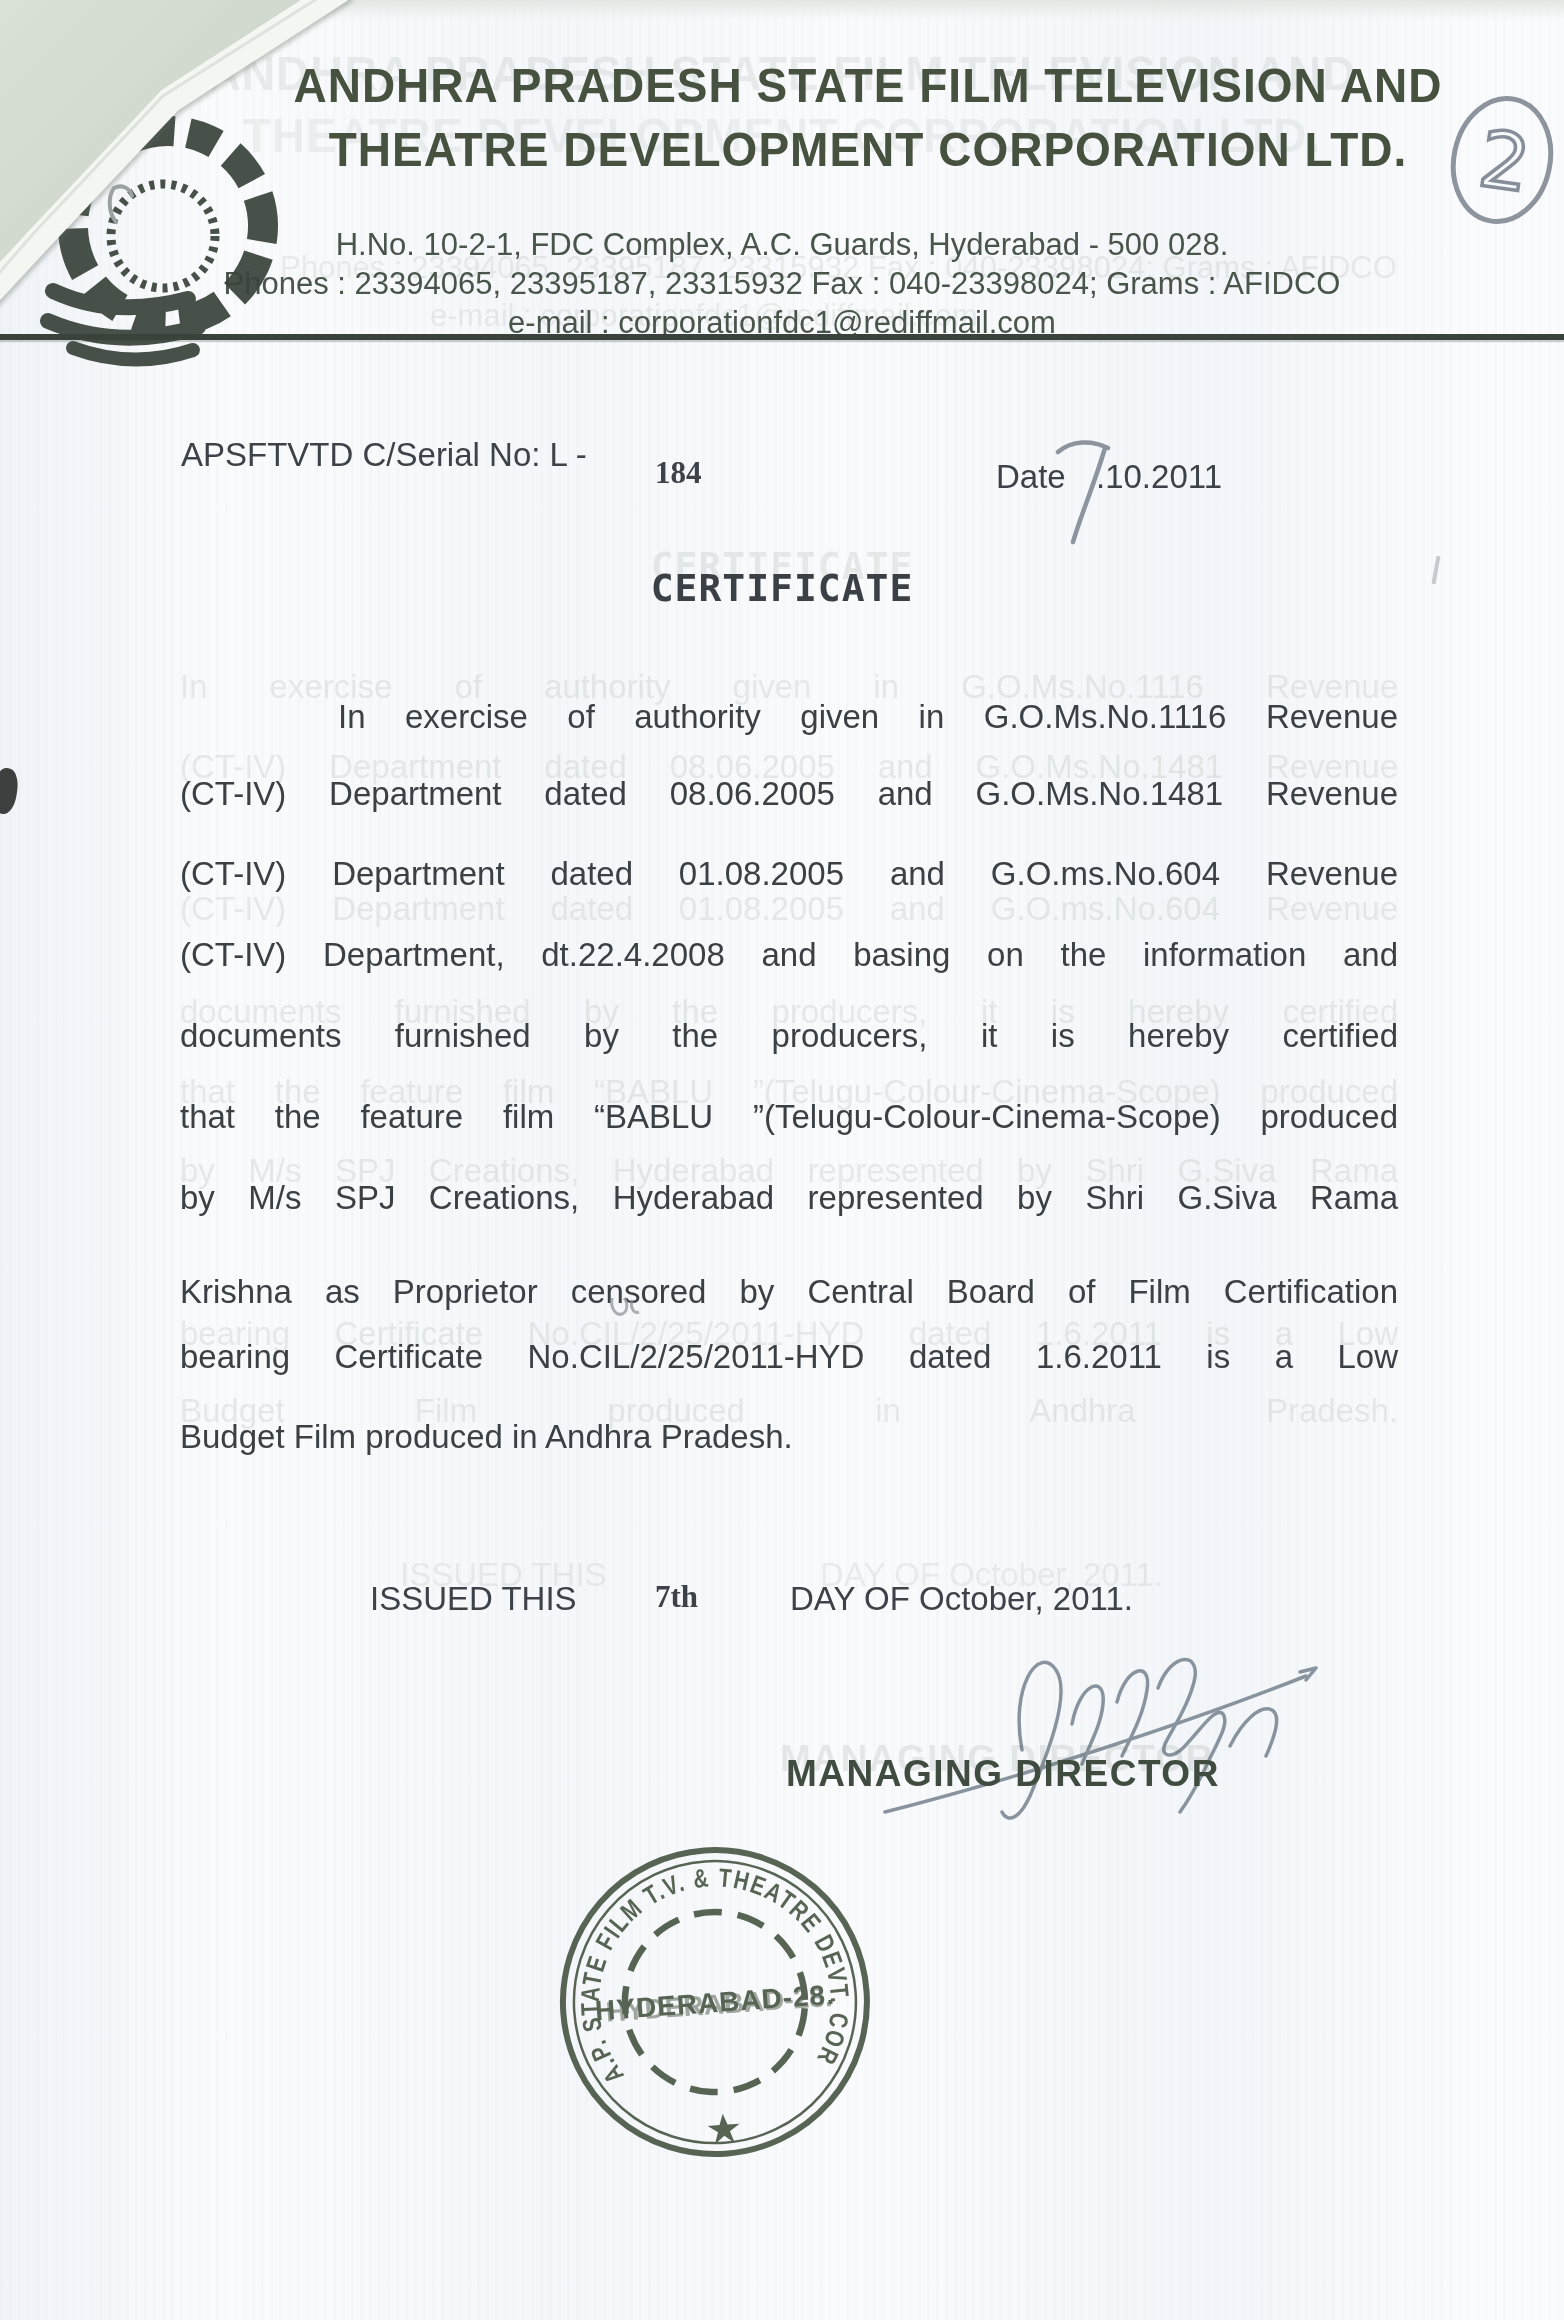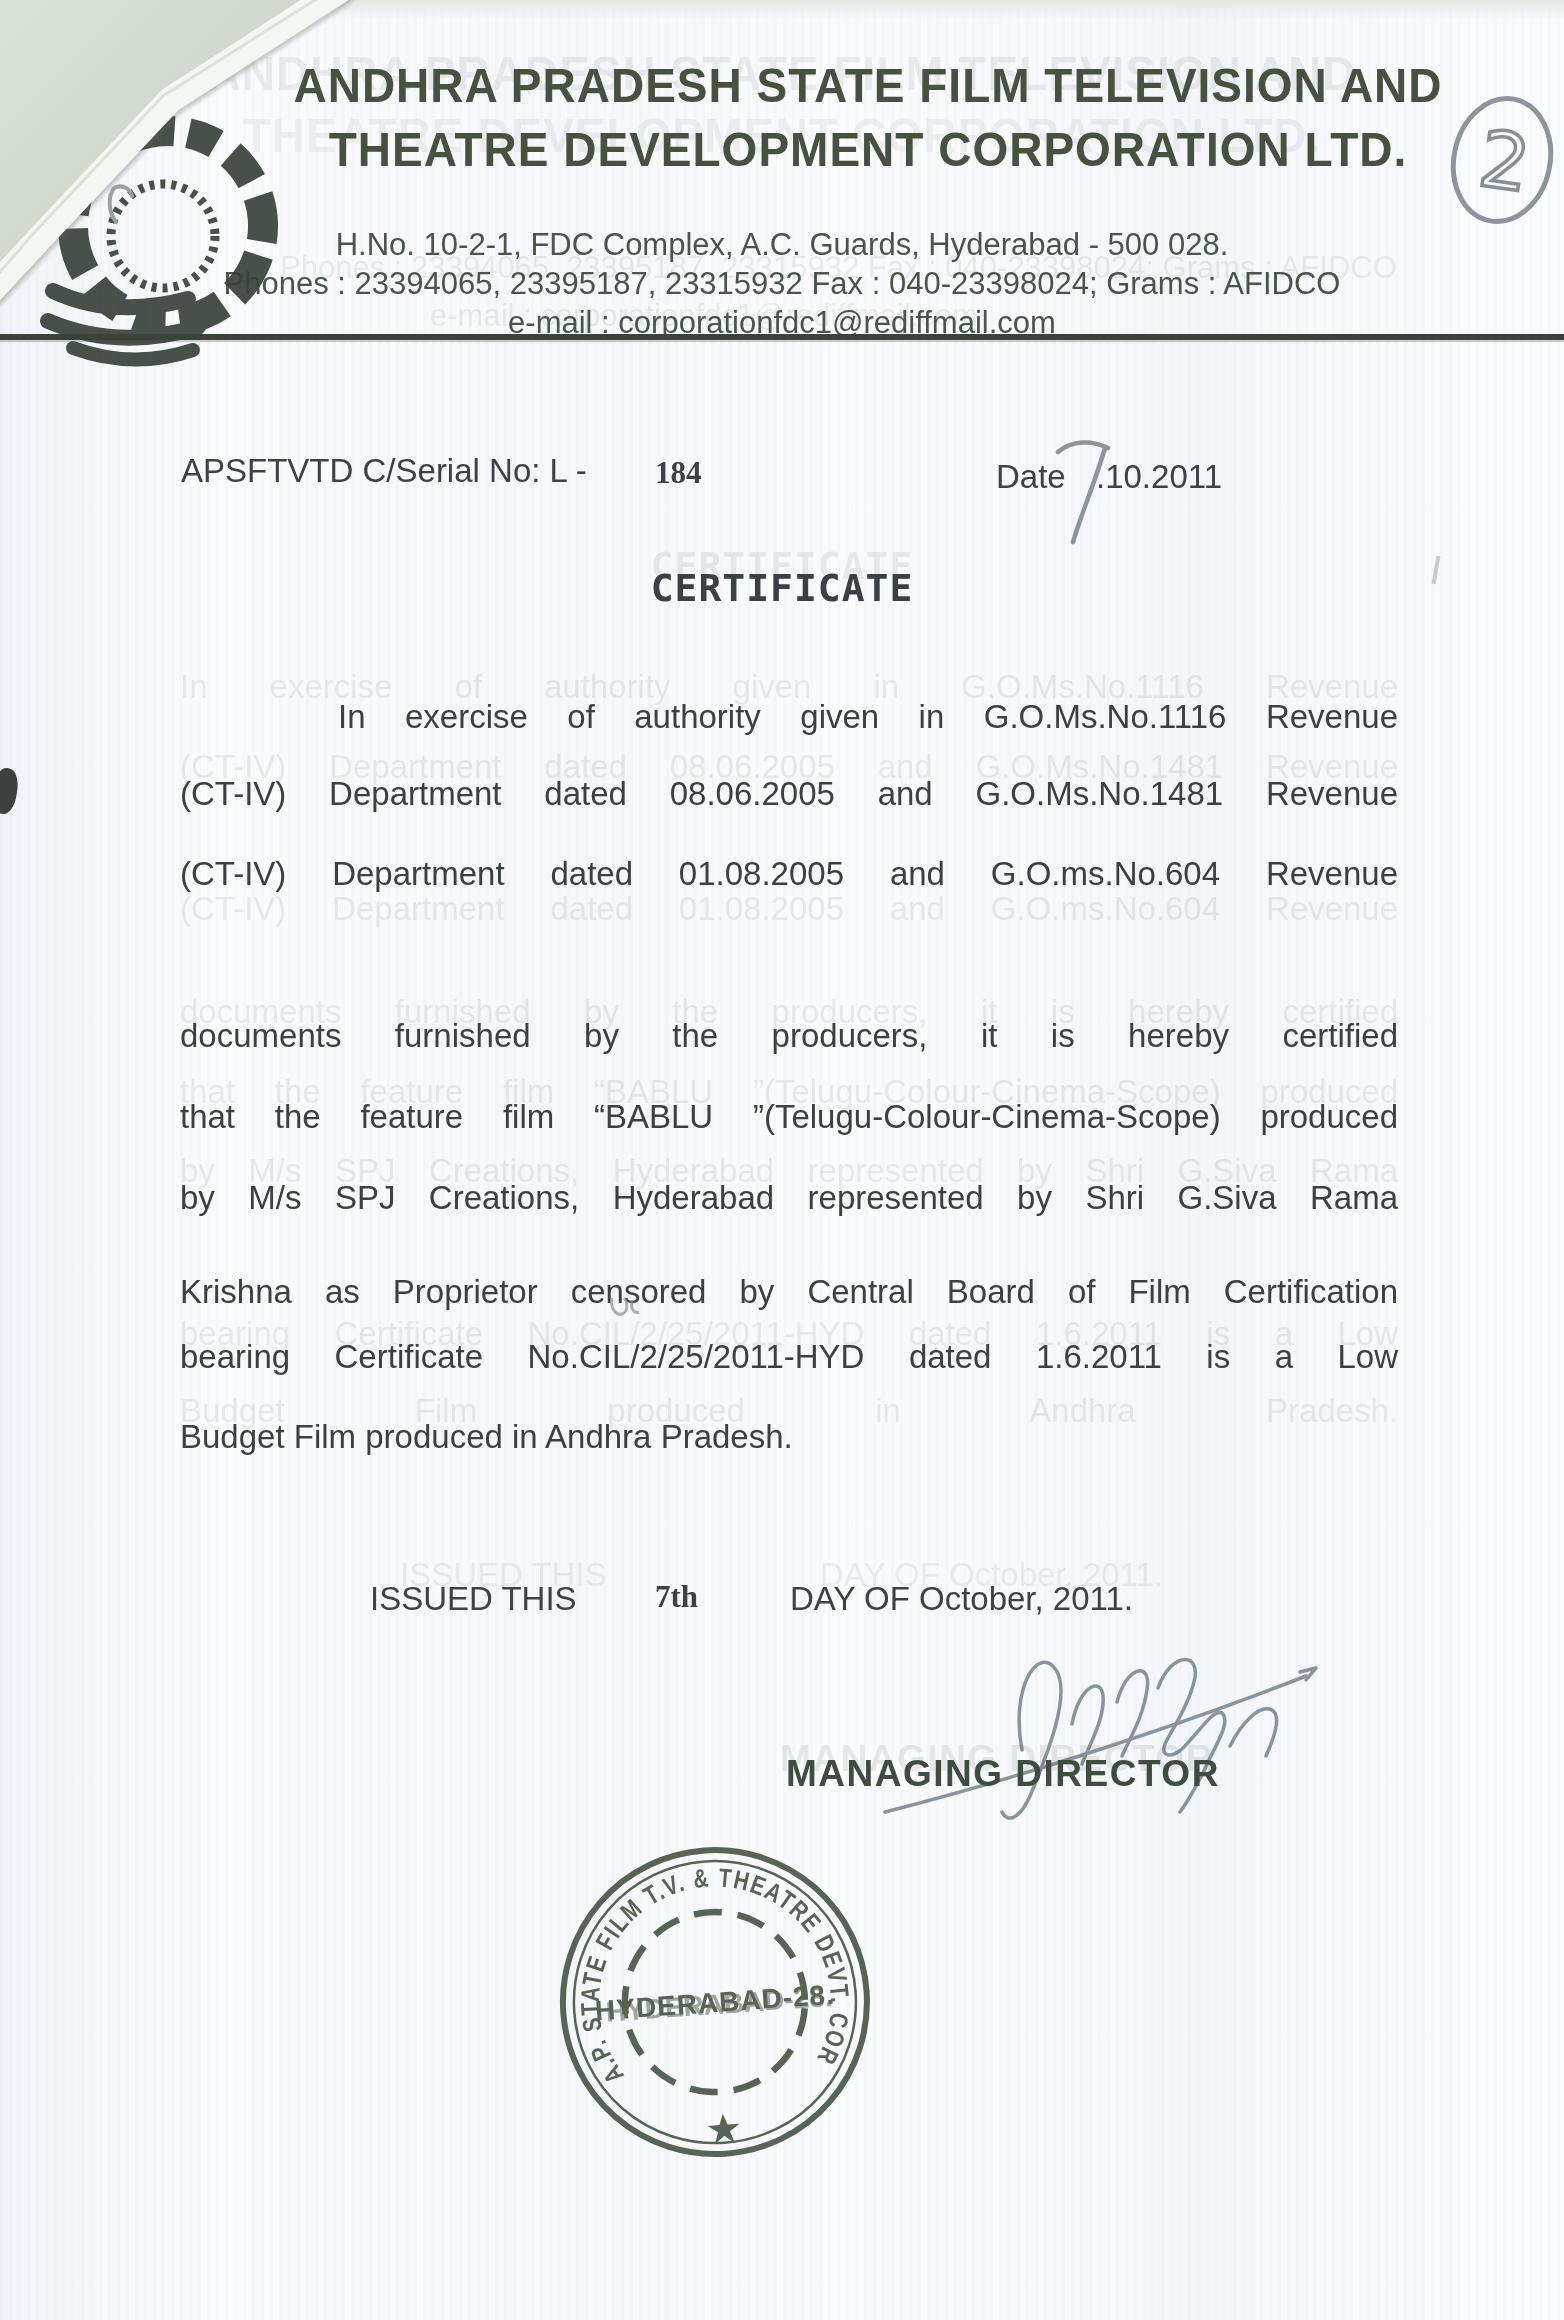--- a/index.html
+++ b/index.html
@@ -77,21 +77,21 @@
   </svg>
   <svg class="abs" style="left:106px;top:182px;" width="40" height="46">
     <path d="M8,6 C2,14 2,30 10,40 M8,6 C16,2 24,6 26,14" stroke="#9aa1a0" stroke-width="4" fill="none" stroke-linecap="round"></path>
   </svg>
 
   <svg class="abs" style="left:1444px;top:86px;" width="124" height="150" viewBox="0 0 124 150">
     <ellipse cx="58" cy="74" rx="48" ry="62" fill="none" stroke="#8d949e" stroke-width="5" transform="rotate(12 58 74)"></ellipse>
     <text x="36" y="102" font-family="DejaVu Sans, sans-serif" font-size="78" fill="none" stroke="#878e99" stroke-width="3.5" transform="rotate(8 58 74)">2</text>
   </svg>
 
-  <span class="abs refline" style="left:181px;top:452px;">APSFTVTD C/Serial No: L -</span>
+  <span class="abs refline" style="left:181px;top:436px;">APSFTVTD C/Serial No: L -</span>
   <span class="abs refline mono" style="left:655px;top:455px;font-size:31px;">184</span>
   <span class="abs refline" style="left:962px;top:458px;margin-left:34px;">Date</span>
   <svg class="abs" style="left:1048px;top:436px;" width="72" height="114" viewBox="0 0 72 114">
     <path d="M10,16 C24,4 44,4 60,12 M57,12 C47,46 34,76 25,106" stroke="#8d949e" stroke-width="4.5" fill="none" stroke-linecap="round"></path>
   </svg>
   <span class="abs refline" style="left:1096px;top:458px;">.10.2011</span>
 
   <div class="abs certtitle ghost" style="top:544px;opacity:.12;">CERTIFICATE</div>
   <div class="abs certtitle" style="top:566px;">CERTIFICATE</div>
   <div class="abs" style="left:1434px;top:556px;width:4px;height:28px;background:#8a9097;opacity:.45;transform:rotate(10deg);"></div>
@@ -101,20 +101,21 @@
   <div class="abs bline ghost" style="top:890px;">(CT-IV) Department dated 01.08.2005 and G.O.ms.No.604 Revenue</div>
   <div class="abs bline ghost" style="top:993px;">documents furnished by the producers, it is hereby certified</div>
   <div class="abs bline ghost" style="top:1073px;">that the feature film “BABLU ”(Telugu-Colour-Cinema-Scope) produced</div>
   <div class="abs bline ghost" style="top:1152px;">by M/s SPJ Creations, Hyderabad represented by Shri G.Siva Rama</div>
   <div class="abs bline ghost" style="top:1315px;">bearing Certificate No.CIL/2/25/2011-HYD dated 1.6.2011 is a Low</div>
   <div class="abs bline ghost" style="top:1392px;">Budget Film produced in Andhra Pradesh.</div>
 
   <div class="abs bline first" style="top:698px;">In exercise of authority given in G.O.Ms.No.1116 Revenue</div>
   <div class="abs bline" style="top:775px;">(CT-IV) Department dated 08.06.2005 and G.O.Ms.No.1481 Revenue</div>
   <div class="abs bline" style="top:855px;">(CT-IV) Department dated 01.08.2005 and G.O.ms.No.604 Revenue</div>
+  <div class="abs bline" style="top:936px;">(CT-IV) Department, dt.22.4.2008 and basing on the information and</div>
   <div class="abs bline" style="top:1017px;">documents furnished by the producers, it is hereby certified</div>
   <div class="abs bline" style="top:1098px;">that the feature film “BABLU ”(Telugu-Colour-Cinema-Scope) produced</div>
   <div class="abs bline" style="top:1179px;">by M/s SPJ Creations, Hyderabad represented by Shri G.Siva Rama</div>
   <div class="abs bline" style="top:1258px;margin-top:15px;">Krishna as Proprietor censored by Central Board of Film Certification</div>
   <div class="abs bline" style="top:1338px;">bearing Certificate No.CIL/2/25/2011-HYD dated 1.6.2011 is a Low</div>
   <div class="abs bline last" style="top:1418px;">Budget Film produced in Andhra Pradesh.</div>
 
   <svg class="abs" style="left:606px;top:1292px;" width="40" height="30">
     <path d="M6,6 C4,16 10,24 16,22 C22,20 22,10 18,6 M26,8 C24,16 28,22 33,20" stroke="#8a9097" stroke-width="3" fill="none" opacity=".7"></path>
   </svg>

